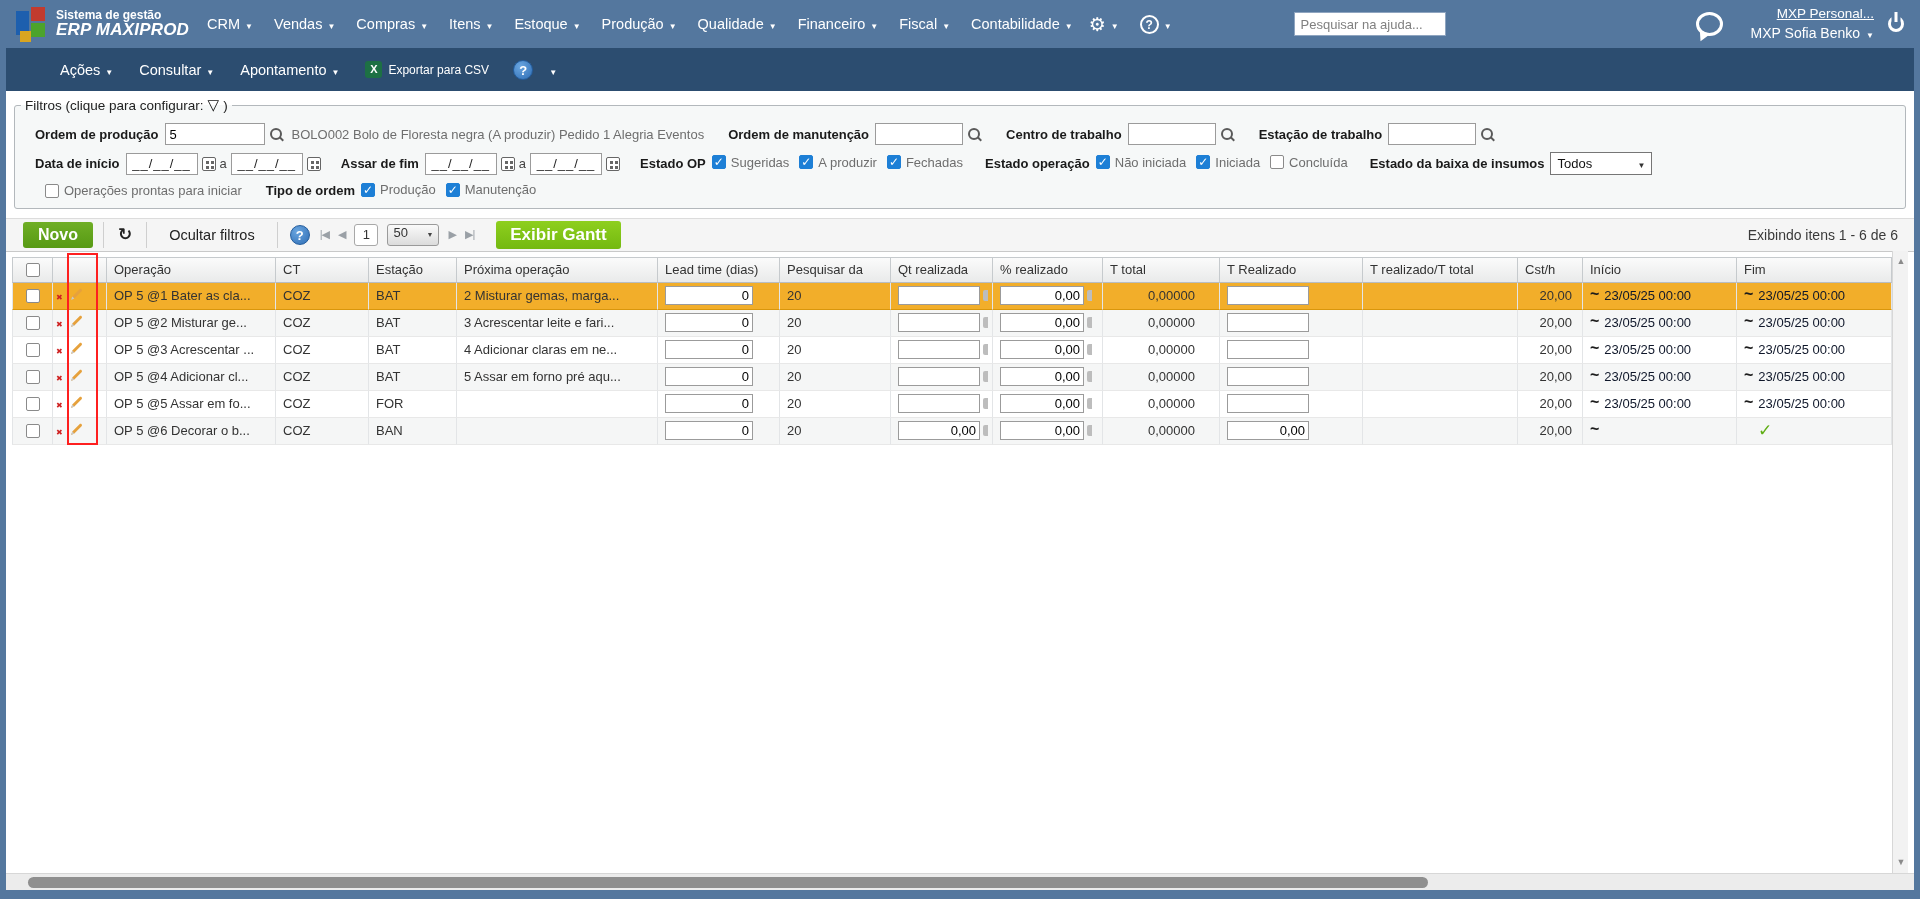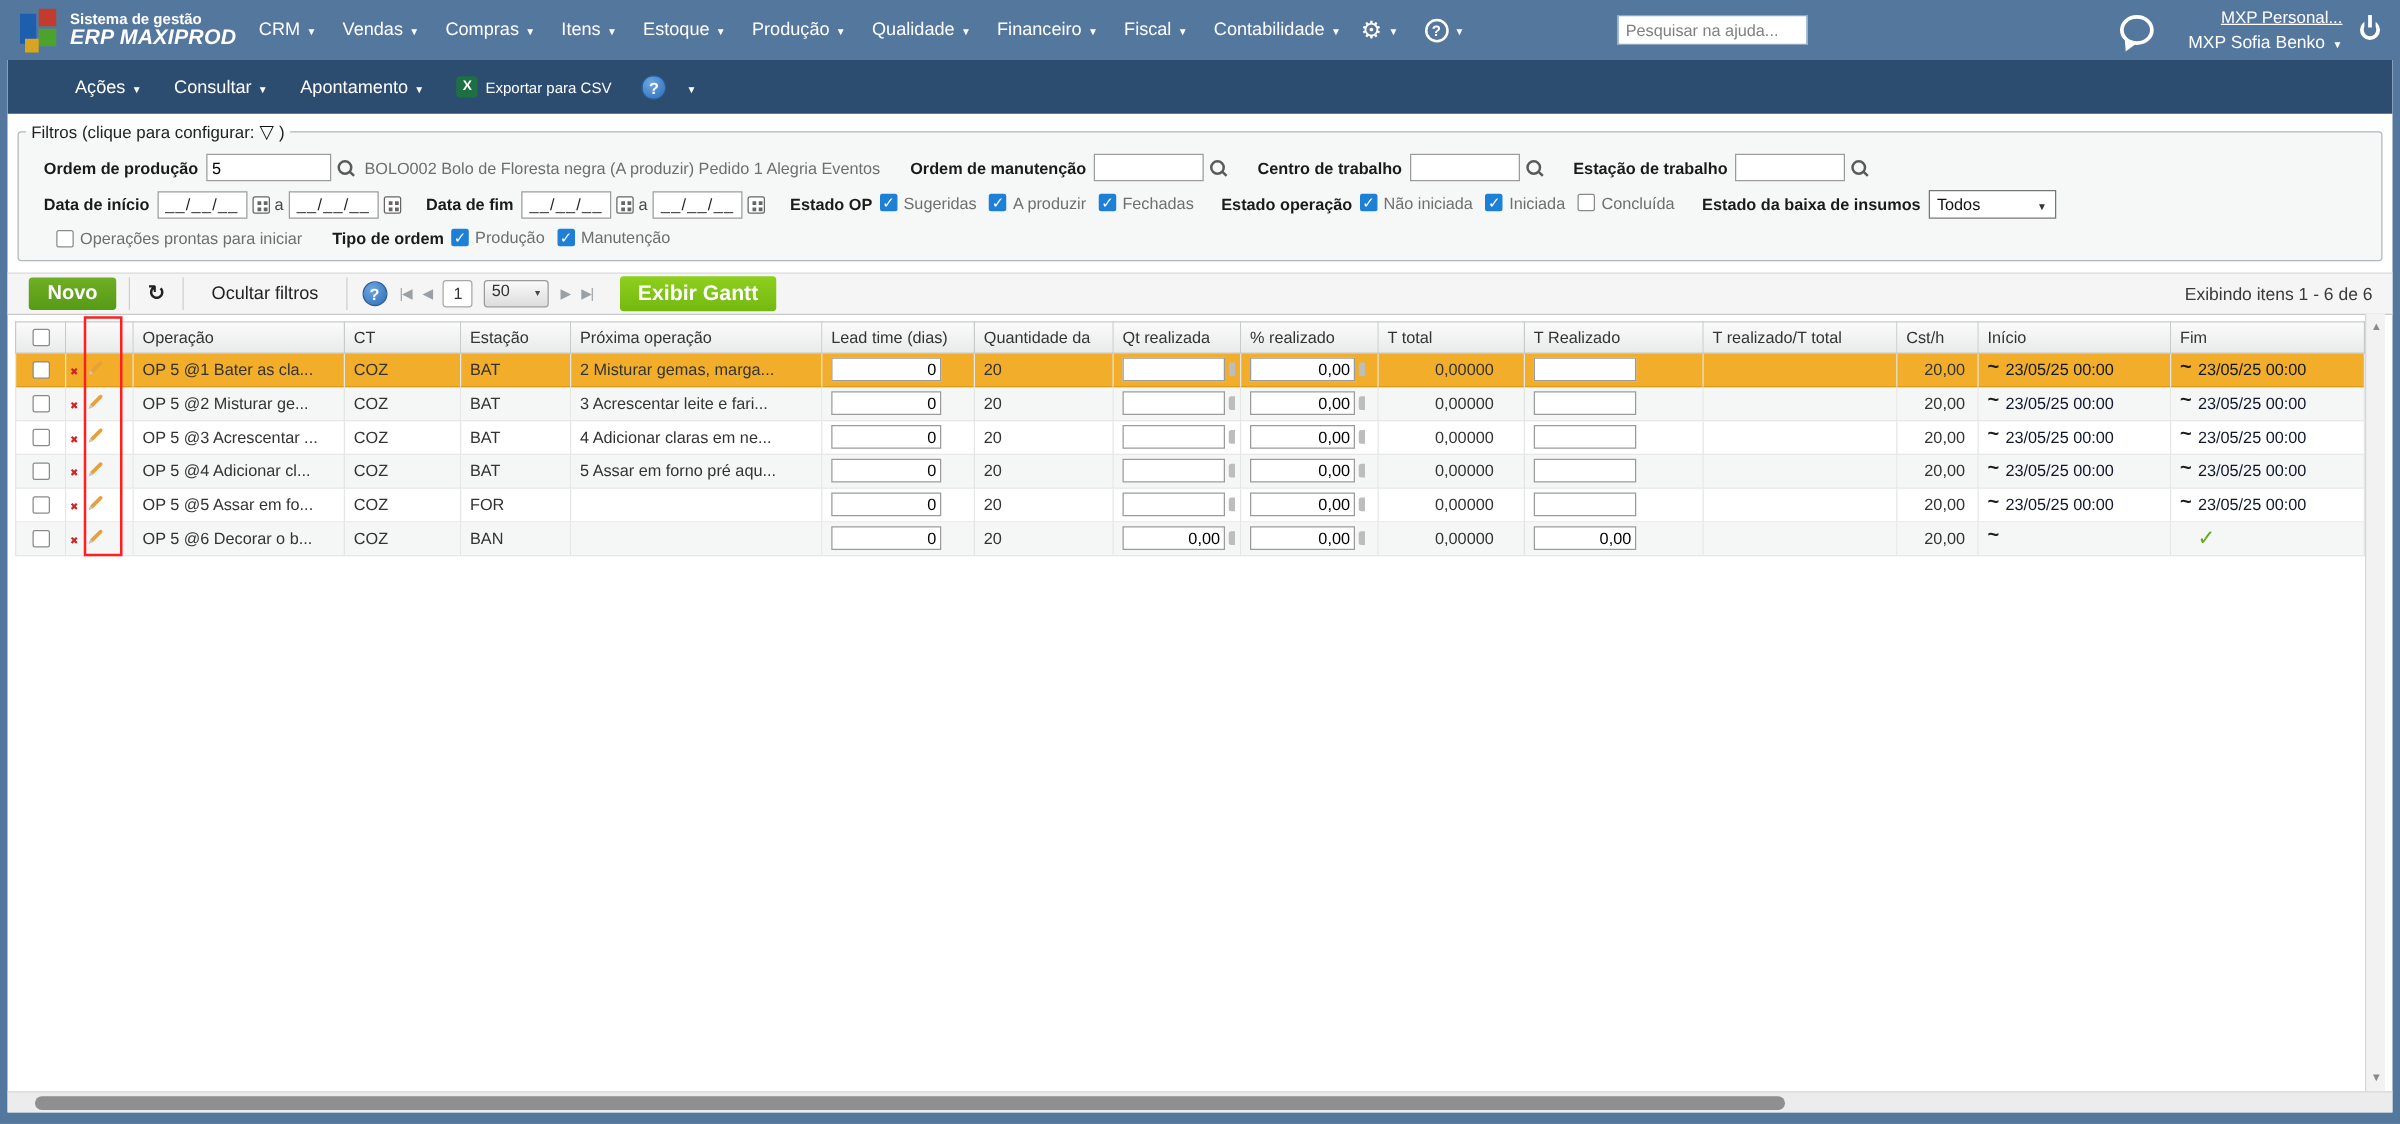--- a/index.html
+++ b/index.html
@@ -278,21 +278,21 @@
       <span class="mag"></span>
     </div>
 
     <div class="f-row">
       <span class="f-lab">Data de início</span>
       <input class="f-inp date-inp" value="__/__/__" style="">
       <span class="cal"></span>
       <span class="conj">a</span>
       <input class="f-inp date-inp" value="__/__/__" style="">
       <span class="cal"></span>
-      <span class="f-lab" style="margin-left:20px">Data de fim</span>
+      <span class="f-lab" style="margin-left:20px">Assar de fim</span>
       <input class="f-inp date-inp" value="__/__/__" style="">
       <span class="cal"></span>
       <span class="conj">a</span>
       <input class="f-inp date-inp" value="__/__/__" style="">
       <span class="cal"></span>
       <span class="f-lab" style="margin-left:20px">Estado OP</span>
       <span><span class="opt">
             <span class="cb on"></span>
             <span>Sugeridas</span>
           </span><span class="opt">
@@ -374,21 +374,21 @@
         <div class="th">
           <span>Estação</span>
         </div>
         <div class="th">
           <span>Próxima operação</span>
         </div>
         <div class="th">
           <span>Lead time (dias)</span>
         </div>
         <div class="th">
-          <span>Quantidade da</span>
+          <span>Pesquisar da</span>
         </div>
         <div class="th">
           <span>Qt realizada</span>
         </div>
         <div class="th">
           <span>% realizado</span>
         </div>
         <div class="th">
           <span>T total</span>
         </div>

